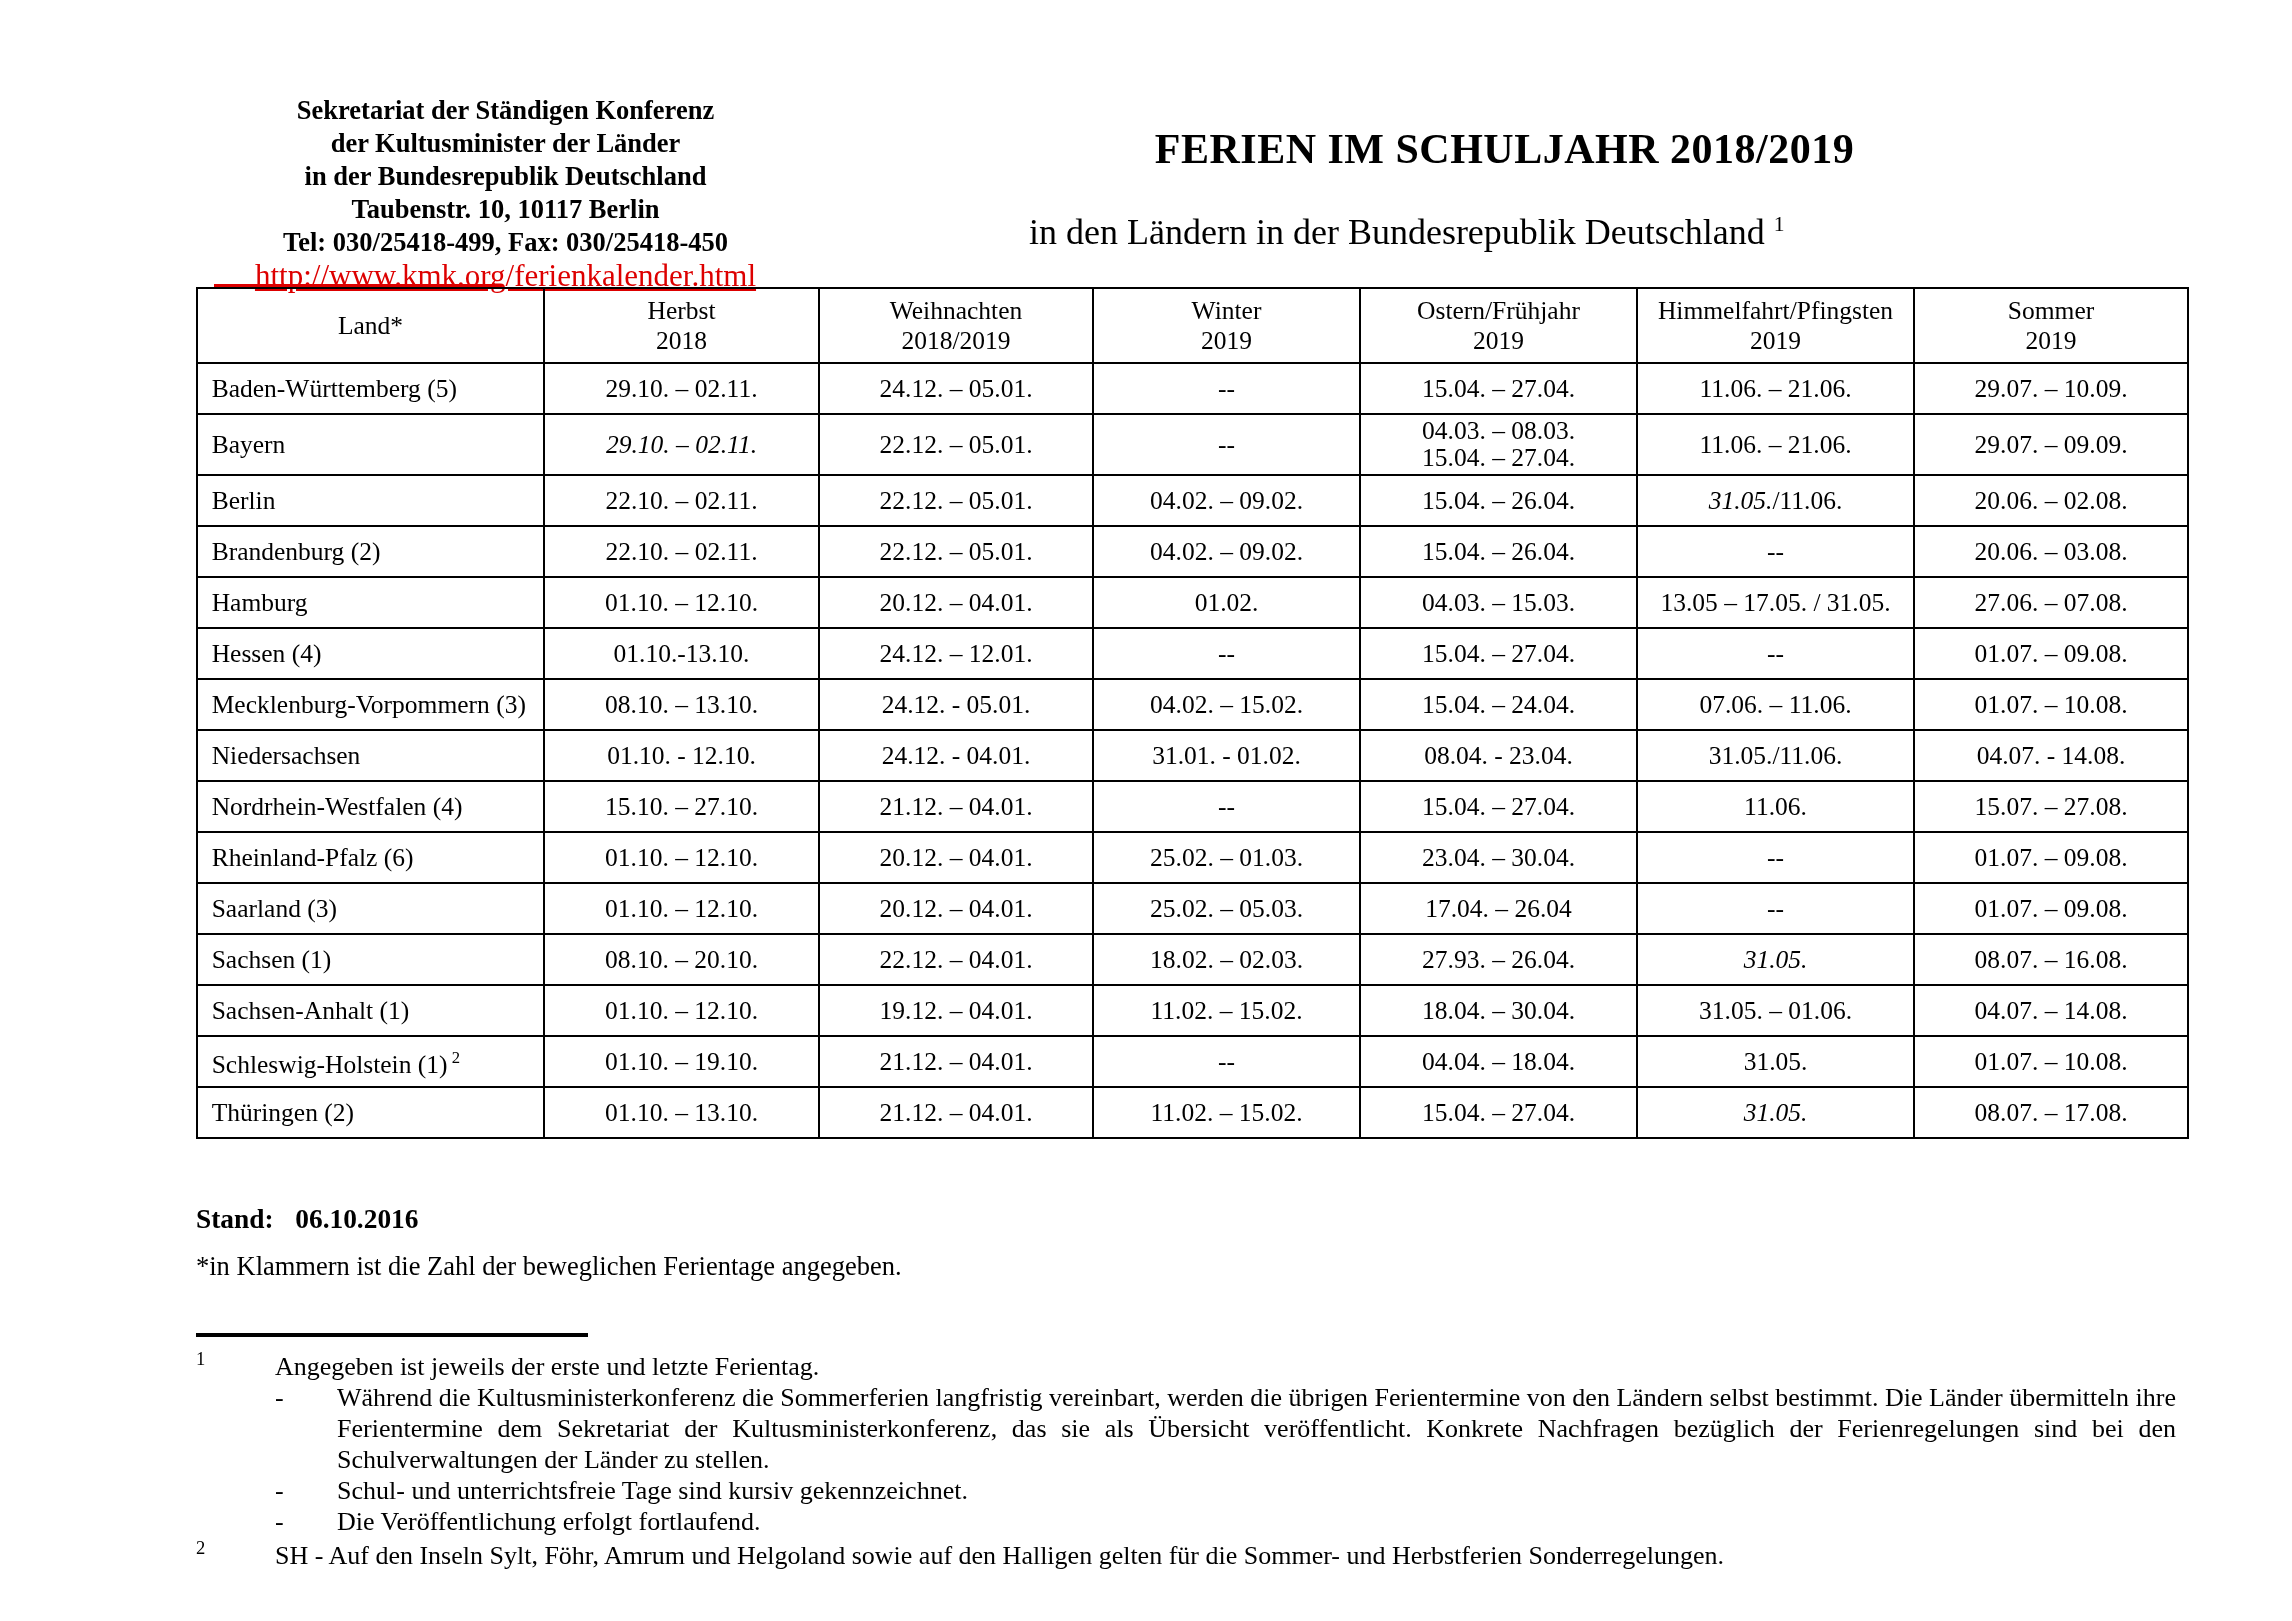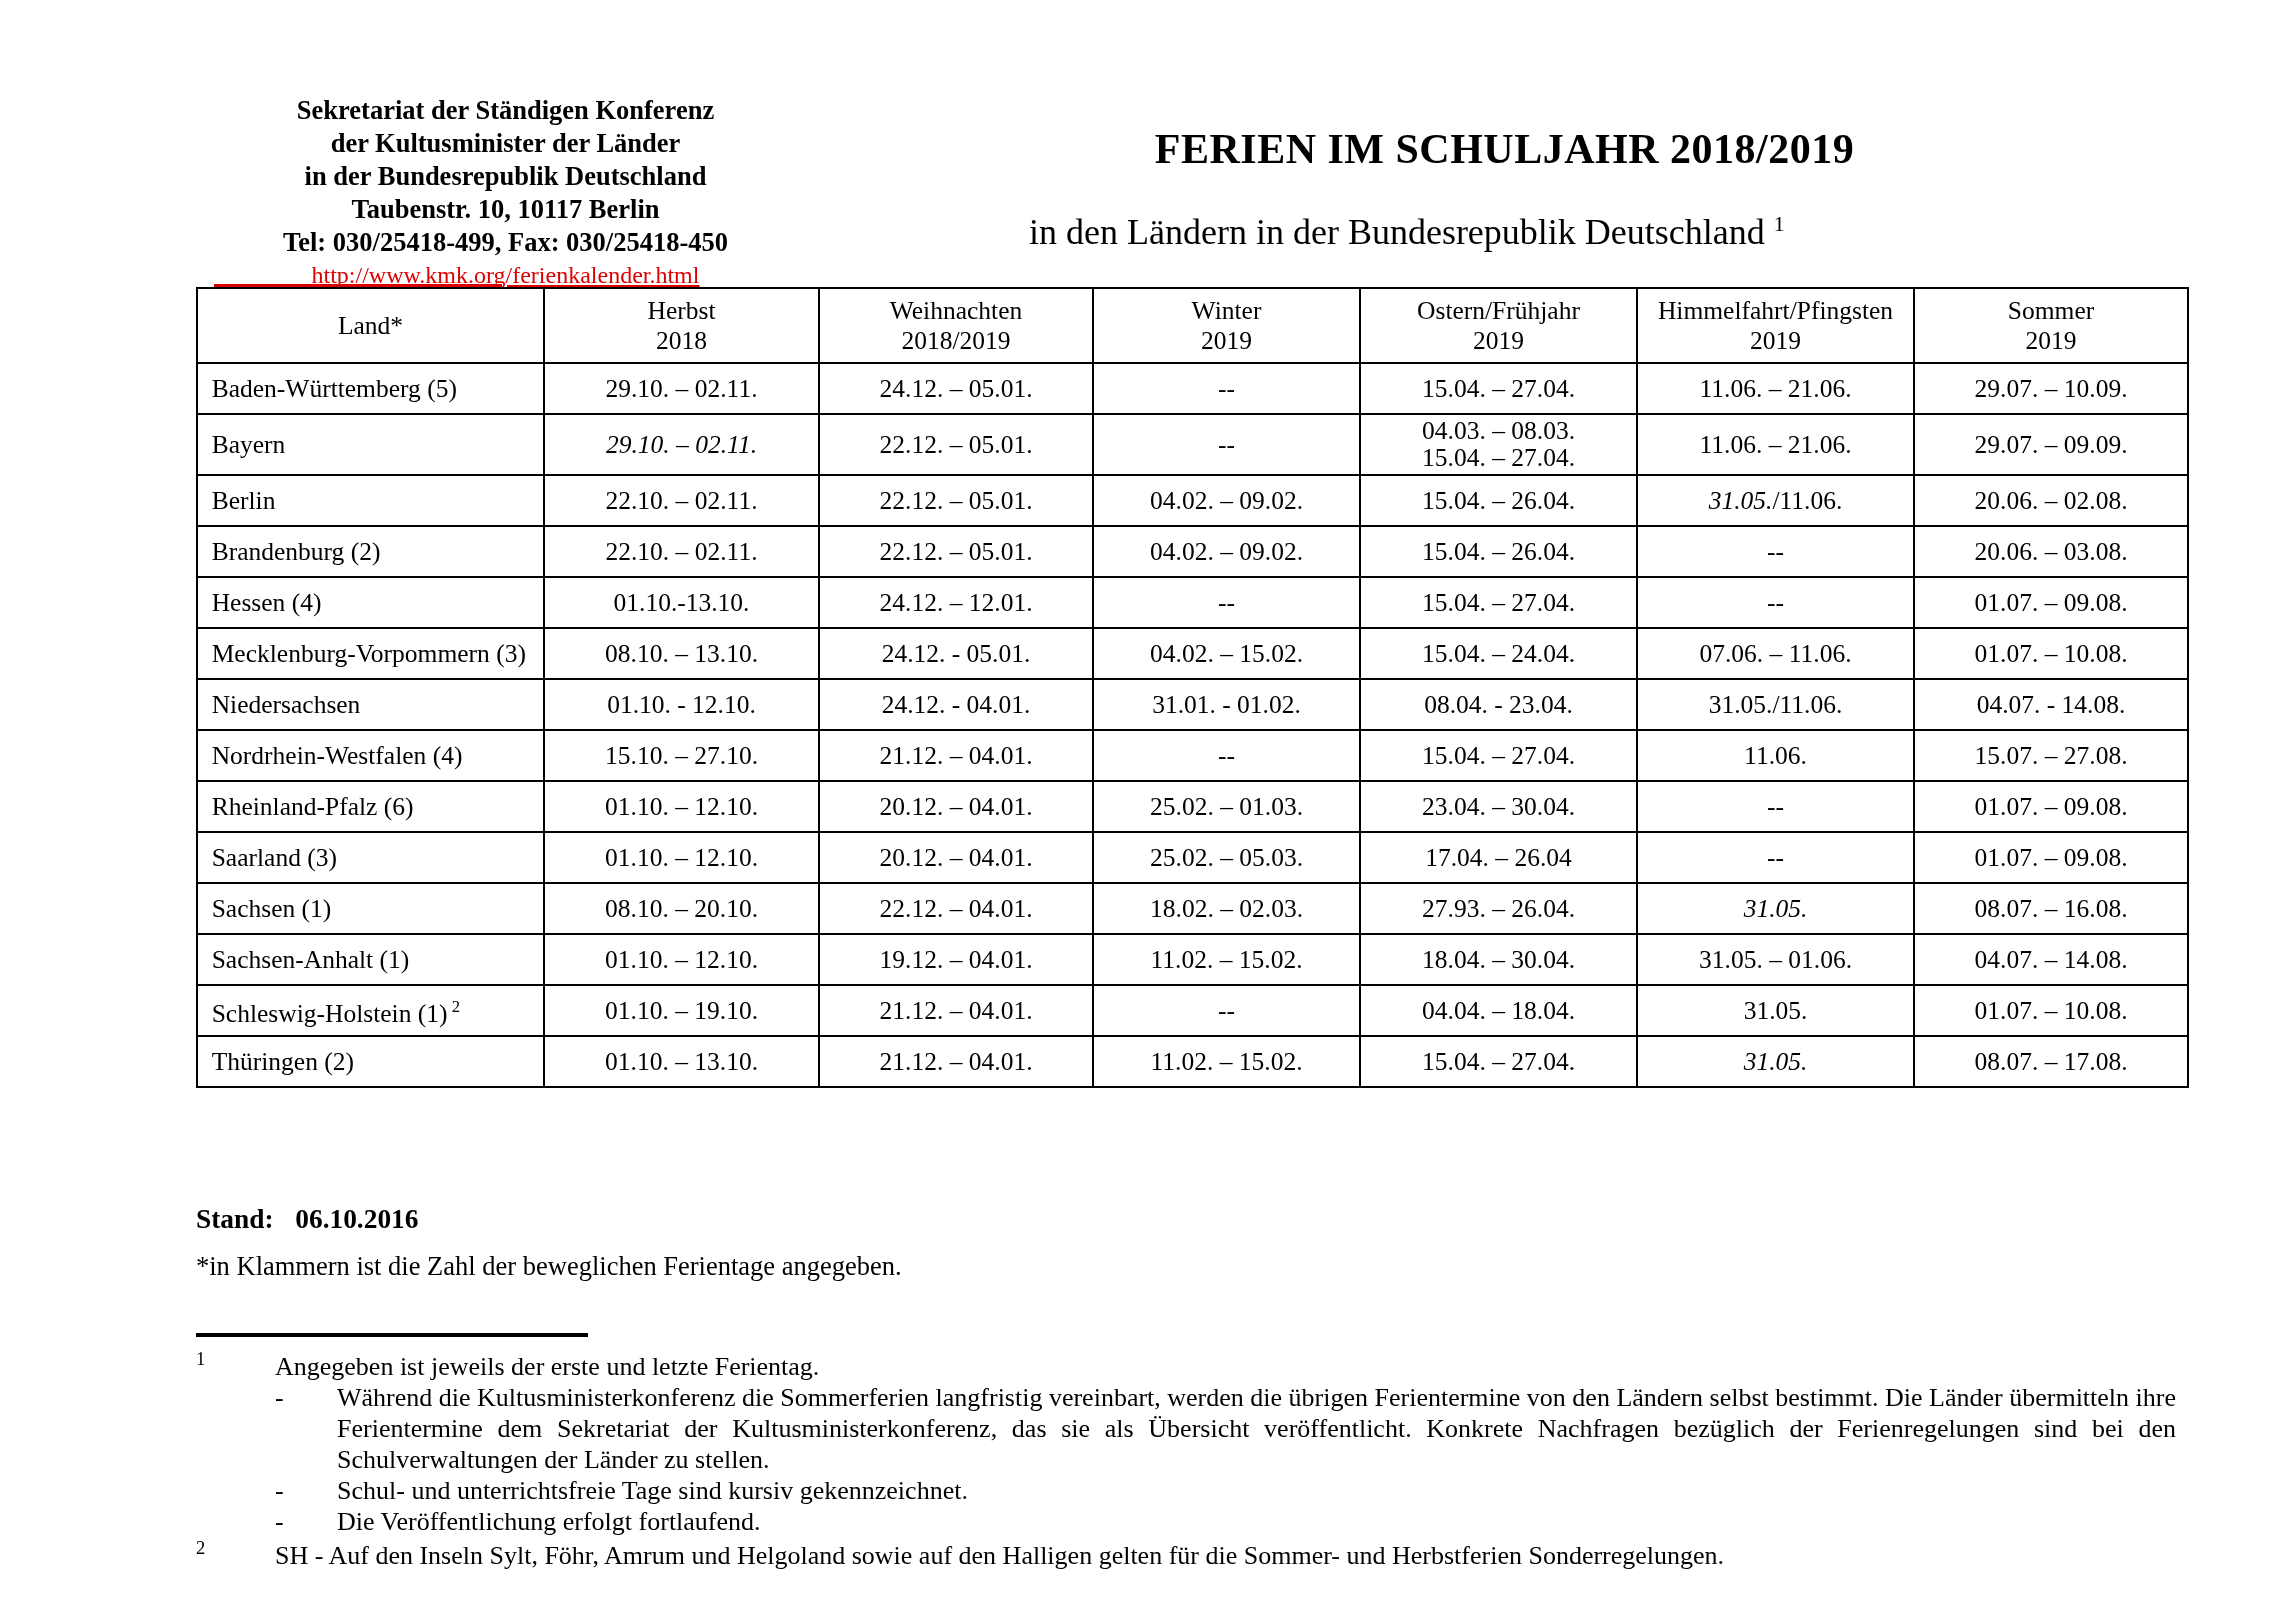--- a/index.html
+++ b/index.html
@@ -8,21 +8,21 @@
     font-family:"Liberation Serif","DejaVu Serif",serif;color:#000000;
     overflow:hidden;
   }
   .abs{position:absolute;}
   
   .address{
     left:182px;top:94px;width:647px;text-align:center;
     font-weight:bold;font-size:26.5px;line-height:33px;
   }
   .kmk-link{
-    display:block;font-weight:normal;text-decoration:underline;font-size:24px;
+    display:block;font-weight:normal;text-decoration:underline;font-size:31px;
   }
   .red-line{left:214px;top:284px;width:288px;height:2.9px;}
   
   .title{
     left:1029px;top:125px;width:951px;text-align:center;
     font-weight:bold;font-size:42px;letter-spacing:0.5px;
   }
   .subtitle{
     left:1029px;top:211px;width:951px;text-align:left;font-size:36px;
   }
@@ -128,20 +128,29 @@
       <tr>
         <td class="land">Brandenburg (2)</td>
         <td>22.10. – 02.11.</td>
         <td>22.12. – 05.01.</td>
         <td>04.02. – 09.02.</td>
         <td>15.04. – 26.04.</td>
         <td>--</td>
         <td>20.06. – 03.08.</td>
       </tr>
       <tr>
+        <td class="land">Hamburg</td>
+        <td>01.10. – 12.10.</td>
+        <td>20.12. – 04.01.</td>
+        <td>01.02.</td>
+        <td>04.03. – 15.03.</td>
+        <td>13.05 – 17.05. / 31.05.</td>
+        <td>27.06. – 07.08.</td>
+      </tr>
+      <tr>
         <td class="land">Hessen (4)</td>
         <td>01.10.-13.10.</td>
         <td>24.12. – 12.01.</td>
         <td>--</td>
         <td>15.04. – 27.04.</td>
         <td>--</td>
         <td>01.07. – 09.08.</td>
       </tr>
       <tr>
         <td class="land">Mecklenburg-Vorpommern (3)</td>

